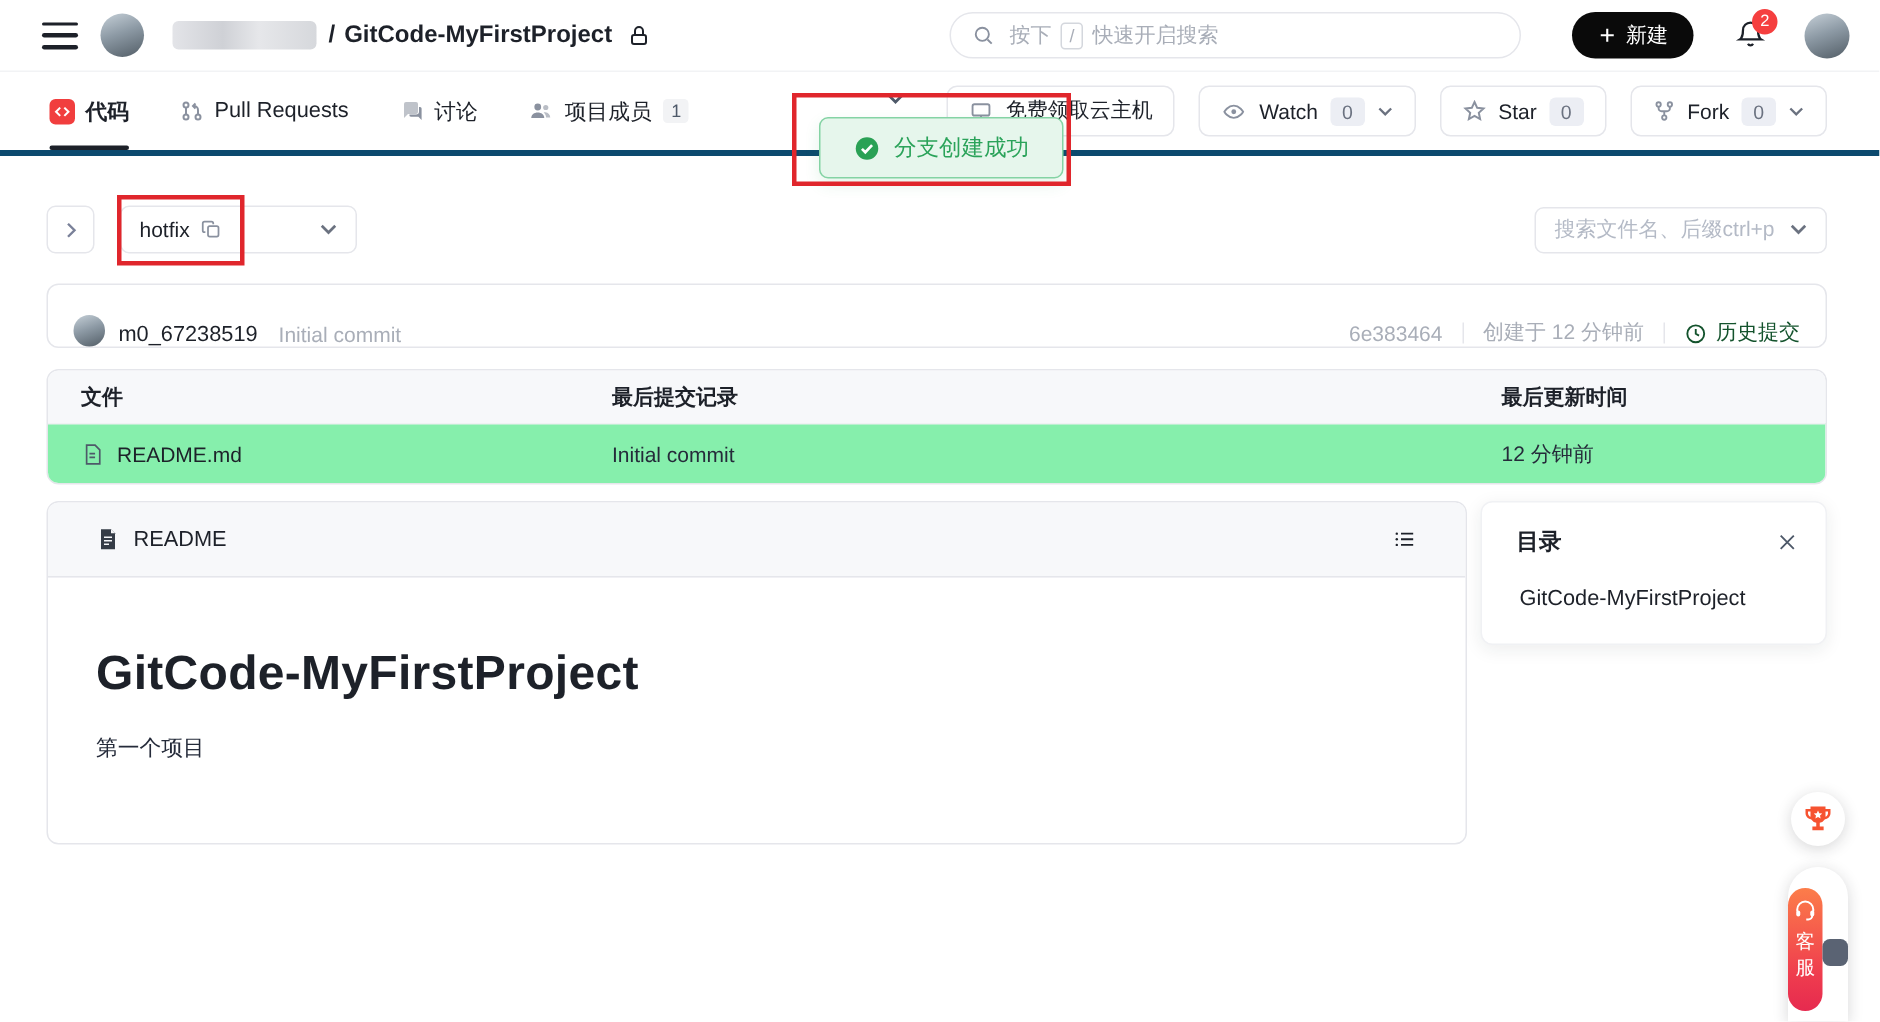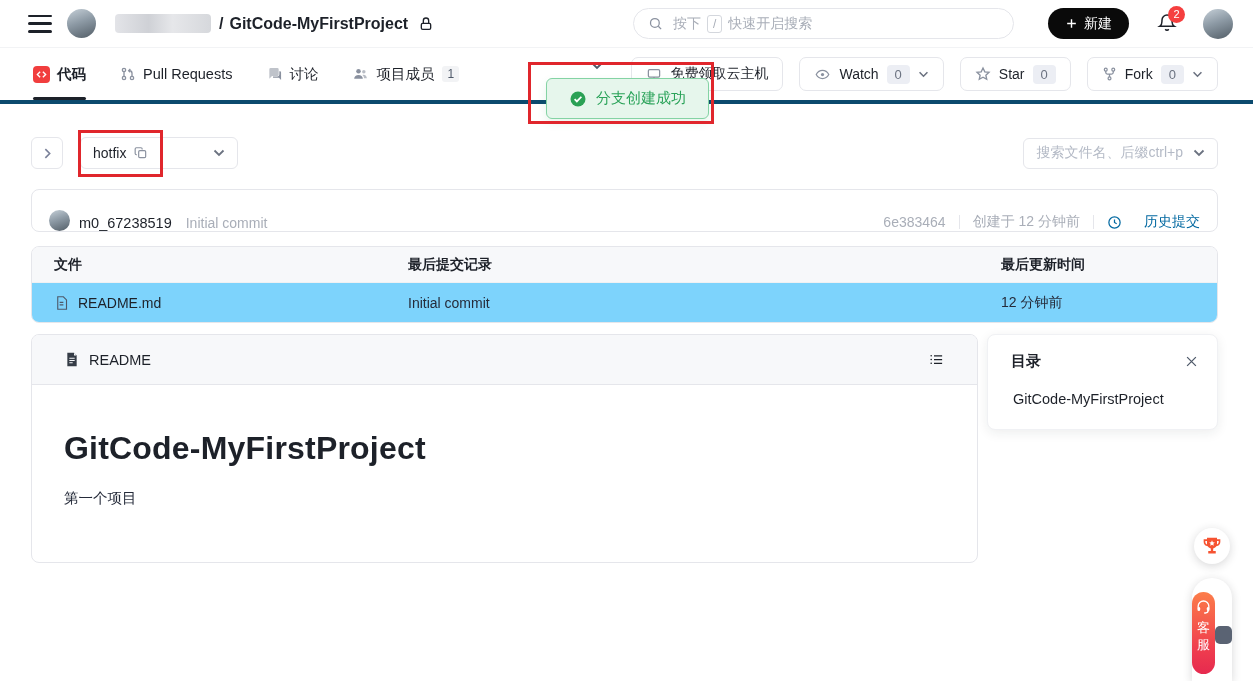--- a/index.html
+++ b/index.html
@@ -62,26 +62,26 @@
   .branch-select .chev { margin-left:auto; }
   .file-search { margin-left:auto; height:31px; border:1px solid #e5e6eb; border-radius:6px; display:flex; align-items:center; gap:10px; padding:0 12px; color:#b4bac6; font-size:14px; cursor:pointer; white-space:nowrap; }
 
   .commit-bar { margin:20px 35px 0 31px; height:43px; border:1px solid #e5e6eb; border-radius:8px; display:flex; align-items:flex-end; padding:0 17px; }
   .commit-bar .cavatar { width:21px; height:21px; }
   .commit-author { margin-left:9px; font-size:14.5px; color:#1d2129; }
   .commit-msg { margin-left:14px; font-size:14px; color:#a9aeb8; }
   .commit-right { margin-left:auto; display:flex; align-items:center; gap:13px; font-size:14px; }
   .commit-hash, .commit-created { color:#a9aeb8; }
   .vsep { width:1px; height:14px; background:#e5e6eb; }
-  .history { display:flex; align-items:center; gap:22px; color:#0369a1; cursor:pointer; }
+  .history { display:flex; align-items:center; gap:6px; color:#14532d; cursor:pointer; }
 
   .file-table { margin:14px 35px 0 31px; border:1px solid #e5e6eb; border-radius:8px; overflow:hidden; }
   .ft-row { display:grid; grid-template-columns:354px 593px 1fr; align-items:center; padding-left:22px; }
   .ft-head { background:#f7f8fa; height:35px; font-size:14px; font-weight:700; color:#1d2129; }
-  .ft-body { height:40px; border-top:1px solid #f0f1f3; font-size:14px; color:#252b3a; background:#7dd3fc; }
+  .ft-body { height:40px; border-top:1px solid #f0f1f3; font-size:14px; color:#252b3a; background:#86efac; }
   .fname { display:flex; align-items:center; gap:9px; color:#1d2129; cursor:pointer; }
   .fname .f-icon { display:flex; color:#4e5969; }
 
   .content-row { margin:11px 35px 0 31px; display:flex; gap:9px; align-items:flex-start; }
   .readme-panel { width:947px; border:1px solid #e5e6eb; border-radius:8px; overflow:hidden; background:#fff; }
   .readme-head { height:50px; background:#f7f8fa; border-bottom:1px solid #e5e6eb; display:flex; align-items:center; padding:0 32px; }
   .readme-head .doc { display:flex; color:#353c46; }
   .readme-head .rtitle { margin-left:9px; font-size:14.5px; color:#1d2129; }
   .toc-toggle { margin-left:auto; display:flex; color:#1d2129; cursor:pointer; }
   .readme-body { padding:45px 32px 54px 32px; }

